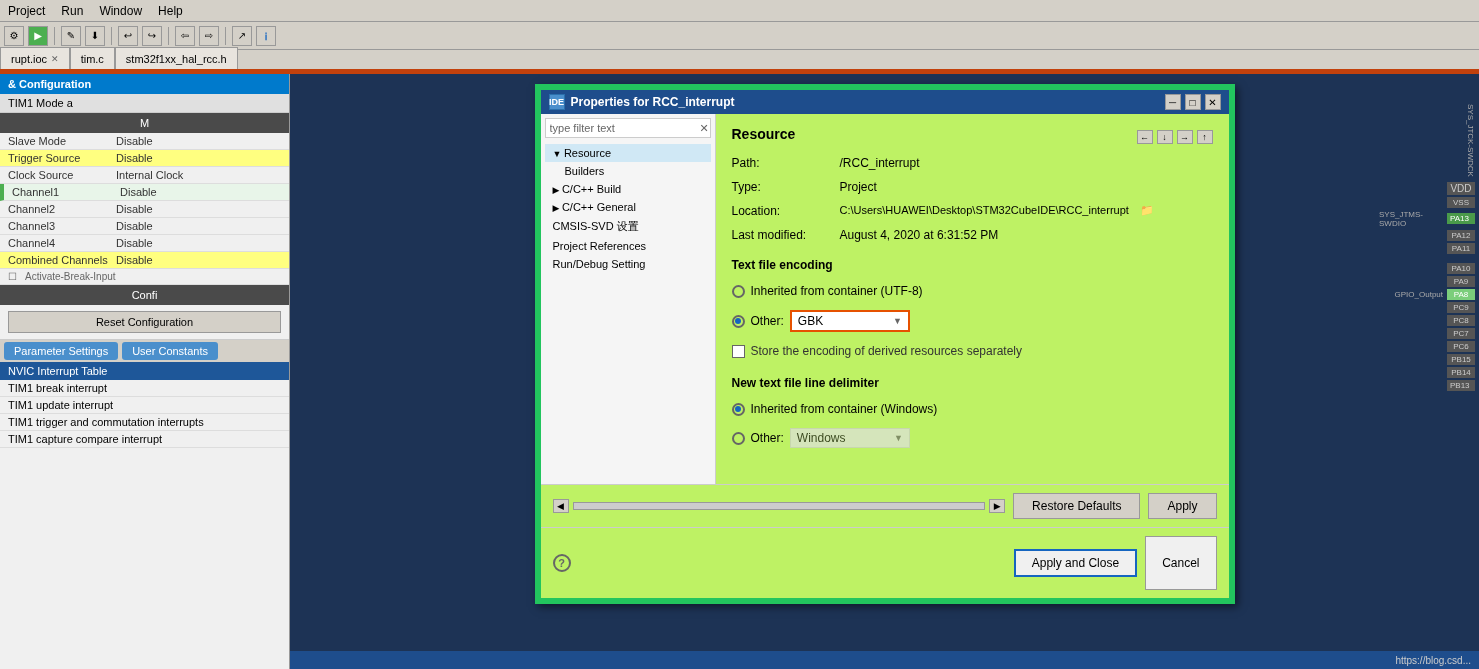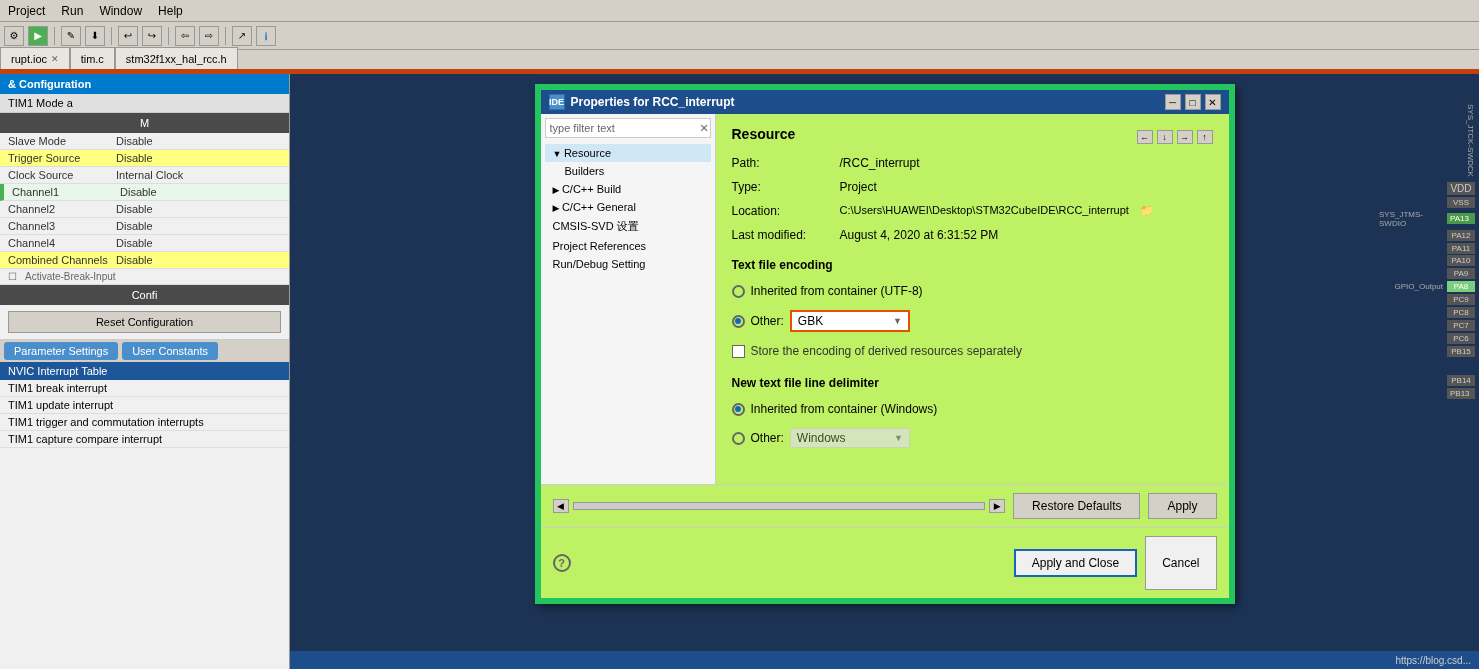--- a/index.html
+++ b/index.html
@@ -649,21 +649,21 @@
       <div style="display:flex; align-items:center; gap:4px; margin-bottom:1px;">
         <div style="background:#555; color:#ccc; font-size:8px; padding:1px 3px; min-width:28px; text-align:center;">VSS</div>
       </div>
       <div style="display:flex; align-items:center; gap:4px; margin-bottom:1px;">
         <span style="font-size:8px; color:#aaa;">SYS_JTMS-SWDIO</span>
         <div style="background:#4a9a4a; color:#fff; font-size:8px; padding:1px 3px; min-width:28px; ">PA13</div>
       </div>
       <div style="display:flex; align-items:center; gap:4px; margin-bottom:1px;">
         <div style="background:#555; color:#ccc; font-size:8px; padding:1px 3px; min-width:28px; text-align:center;">PA12</div>
       </div>
-      <div style="display:flex; align-items:flex-start; gap:4px; margin-bottom:0;">
+      <div style="display:flex; align-items:flex-start; gap:4px; margin-bottom:8px;">
         <div style="background:#555; color:#ccc; font-size:8px; padding:1px 3px; min-width:28px; text-align:center;">PA11</div>
       </div>
       <div style="display:flex; align-items:center; gap:4px; margin-bottom:1px;margin-left:38px;">
         <div style="background:#555; color:#ccc; font-size:8px; padding:1px 3px; min-width:28px; text-align:center;">PA10</div>
       </div>
       <div style="display:flex; align-items:center; gap:4px; margin-bottom:1px;">
         <div style="background:#555; color:#ccc; font-size:8px; padding:1px 3px; min-width:28px; text-align:center;">PA9</div>
       </div>
       <div style="display:flex; align-items:center; gap:4px; margin-bottom:1px;">
         <span style="font-size:8px; color:#aaa;">GPIO_Output</span>
@@ -674,21 +674,21 @@
       </div>
       <div style="display:flex; align-items:center; gap:4px; margin-bottom:1px;">
         <div style="background:#555; color:#ccc; font-size:8px; padding:1px 3px; min-width:28px; text-align:center;">PC8</div>
       </div>
       <div style="display:flex; align-items:center; gap:4px; margin-bottom:1px;">
         <div style="background:#555; color:#ccc; font-size:8px; padding:1px 3px; min-width:28px; text-align:center;">PC7</div>
       </div>
       <div style="display:flex; align-items:center; gap:4px; margin-bottom:1px;">
         <div style="background:#555; color:#ccc; font-size:8px; padding:1px 3px; min-width:28px; text-align:center;">PC6</div>
       </div>
-      <div style="display:flex; align-items:center; gap:4px; margin-bottom:17px;">
+      <div style="display:flex; align-items:center; gap:4px; margin-bottom:1px;">
         <div style="background:#555; color:#ccc; font-size:8px; padding:1px 3px; min-width:28px; text-align:center;">PB15</div>
       </div>
       <div style="display:flex; align-items:center; gap:4px; margin-bottom:1px;">
         <div style="background:#555; color:#ccc; font-size:8px; padding:1px 3px; min-width:28px; text-align:center;">PB14</div>
       </div>
       <div style="display:flex; align-items:center; gap:4px; margin-bottom:1px;">
         <div style="background:#555; color:#ccc; font-size:8px; padding:1px 3px; min-width:28px; text-align:left;">PB13</div>
       </div>
     </div>
 

